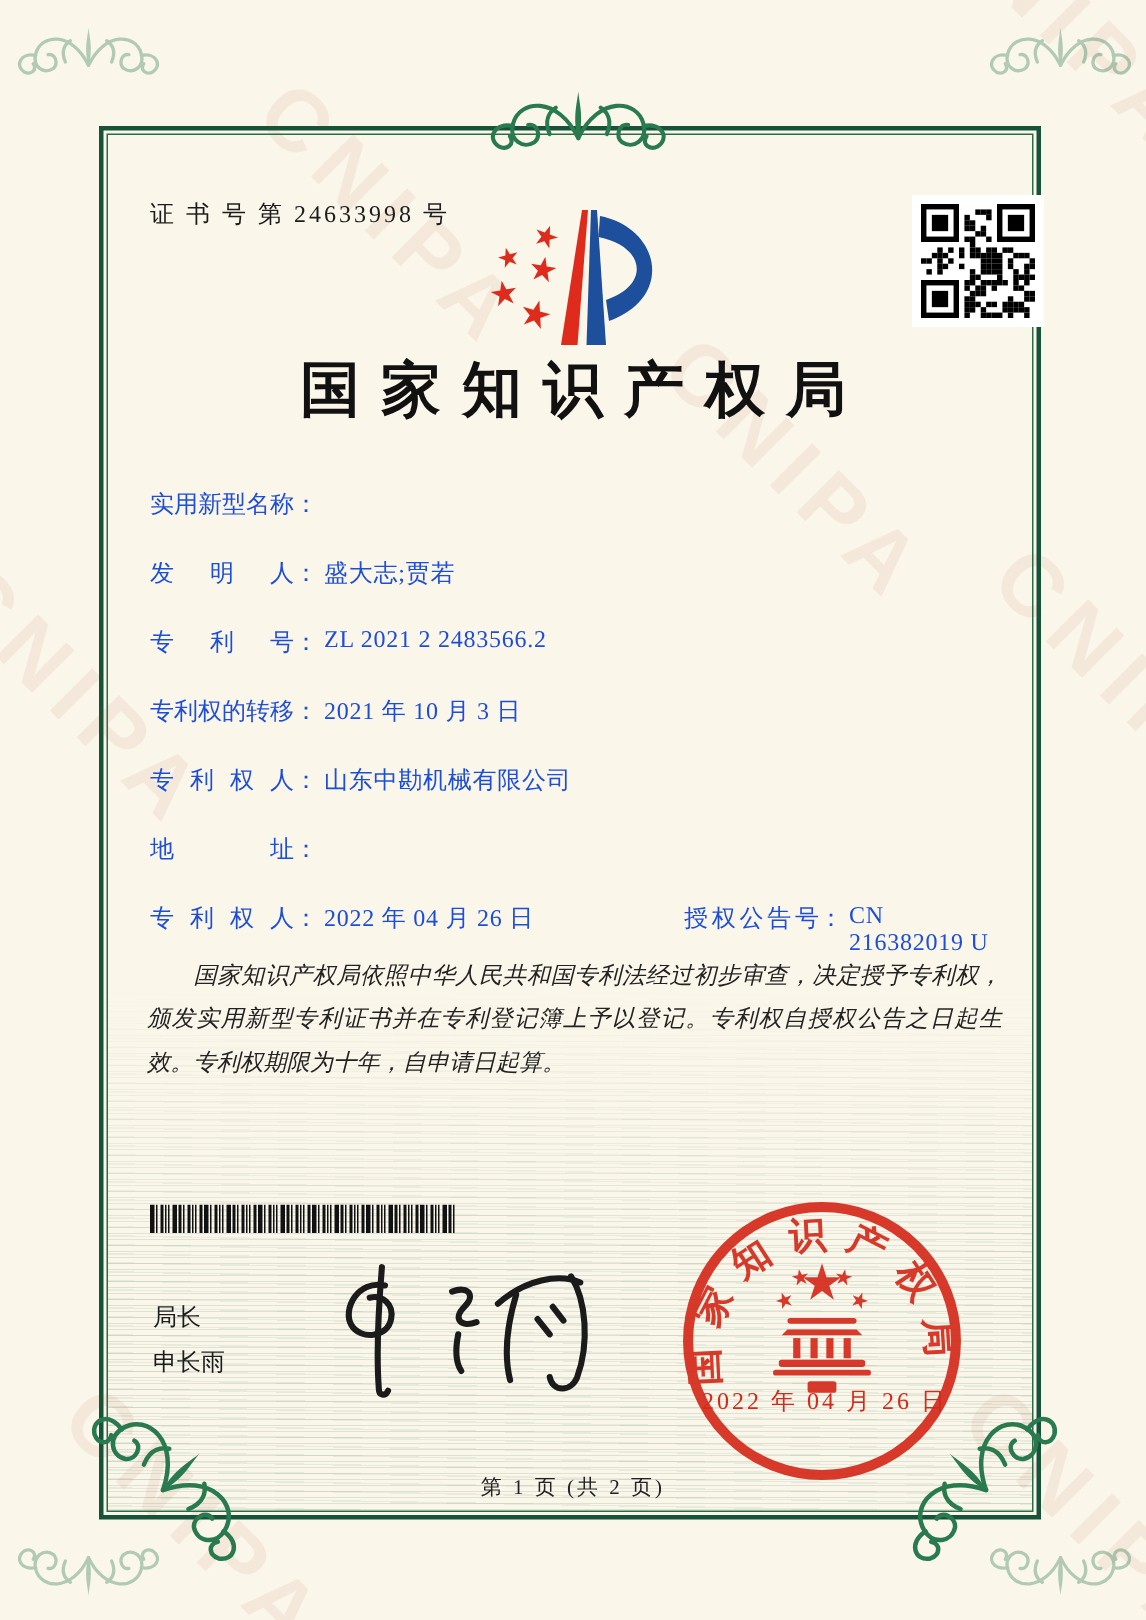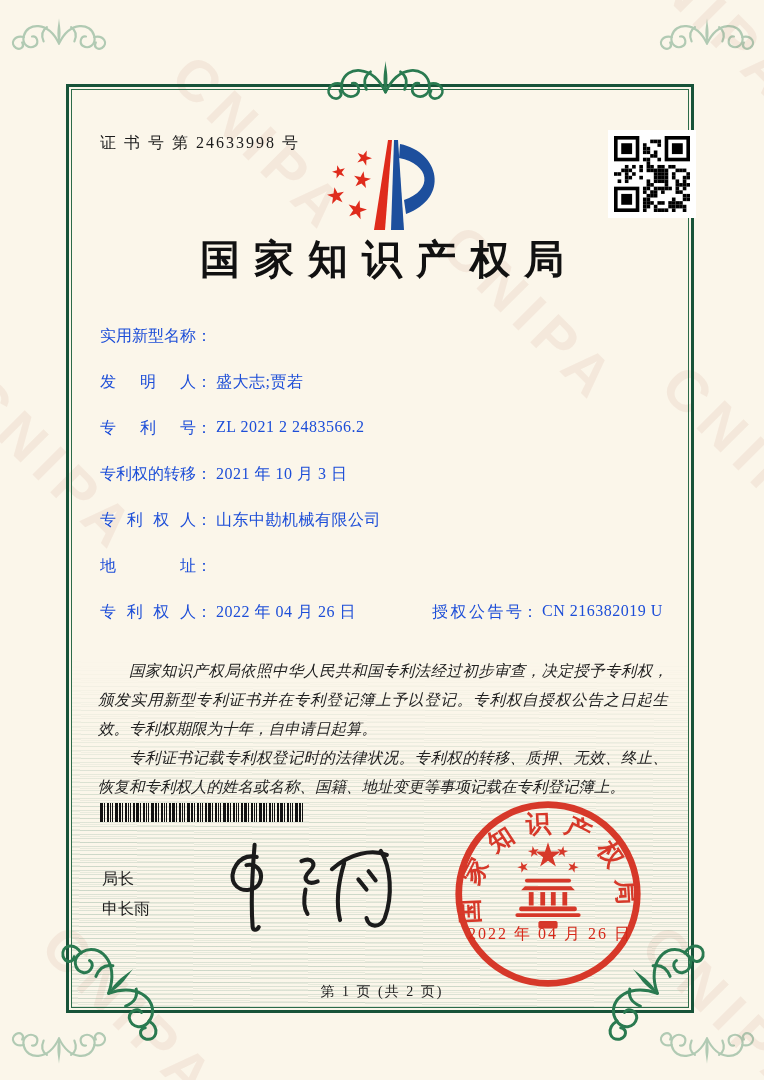--- a/index.html
+++ b/index.html
@@ -35,24 +35,24 @@
          font-size:40px;font-weight:bold;letter-spacing:14px;color:#111;
          text-indent:14px;}
 
   
   .fields{position:absolute;left:100px;top:326px;width:566px;}
   .frow{display:flex;align-items:flex-start;height:46px;font-size:16px;color:#1d4ed8;}
   .flabel{display:inline-block;width:96px;text-align:justify;text-align-last:justify;flex:none;}
   .fcolon{flex:none;margin-right:4px;}
   .fvalue{letter-spacing:.5px;}
   .fvalue1{width:216px;flex:none;letter-spacing:.5px;}
-  .flabel2{display:inline-block;width:90px;text-align:justify;text-align-last:justify;flex:none;}
-
-  
-  .paras{position:absolute;left:98px;top:656px;width:570px;
+  .flabel2{display:inline-block;width:90px;text-align:justify;text-align-last:justify;flex:none;margin-left:24px;}
+
+  
+  .paras{position:absolute;left:98px;top:636px;width:570px;
          font-style:italic;font-size:15.5px;line-height:29px;color:#222;
          text-align:justify;}
   .paras p{margin:0;text-indent:2em;}
 
   
   .barcode{position:absolute;left:100px;top:803px;}
   .signer{position:absolute;left:102px;top:864px;font-size:16px;color:#1c1c1c;line-height:30px;}
   .signature{position:absolute;left:218px;top:838px;}
   .seal{position:absolute;left:452px;top:798px;}
   .seal-date{position:absolute;left:468px;top:924px;font-size:16px;color:#d5291a;
@@ -307,21 +307,20 @@
         <span class="fcolon">：</span>
       <span class="fvalue1">2022 年 04 月 26 日</span>
       <span class="flabel2">授权公告号</span>
         <span class="fcolon">：</span>
       <span class="fvalue">CN 216382019 U</span>
     </div>
   </div>
 
   <div class="paras">
     <p>国家知识产权局依照中华人民共和国专利法经过初步审查，决定授予专利权，颁发实用新型专利证书并在专利登记簿上予以登记。专利权自授权公告之日起生效。专利权期限为十年，自申请日起算。</p>
-    <p>专利证书记载专利权登记时的法律状况。专利权的转移、质押、无效、终止、恢复和专利权人的姓名或名称、国籍、地址变更等事项记载在专利登记簿上。</p>
   </div>
 
   <svg class="barcode" id="barcodeSvg" width="207" height="19" viewBox="0 0 207 19">
       <rect x="0" y="0" width="3" height="19" fill="#111"></rect>
       <rect x="4" y="0" width="1" height="19" fill="#111"></rect>
       <rect x="7" y="0" width="2" height="19" fill="#111"></rect>
       <rect x="10" y="0" width="1" height="19" fill="#111"></rect>
       <rect x="12" y="0" width="1" height="19" fill="#111"></rect>
       <rect x="15" y="0" width="3" height="19" fill="#111"></rect>
       <rect x="19" y="0" width="2" height="19" fill="#111"></rect>

